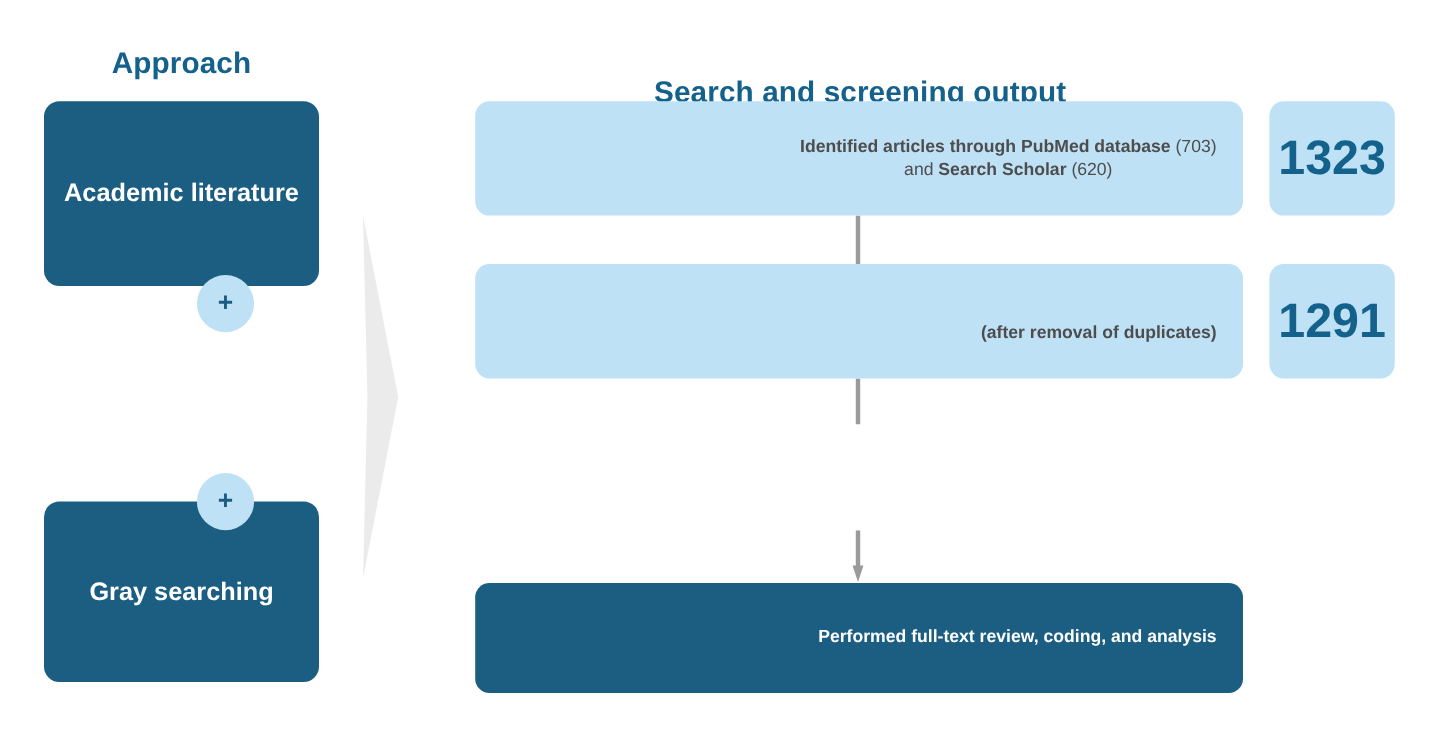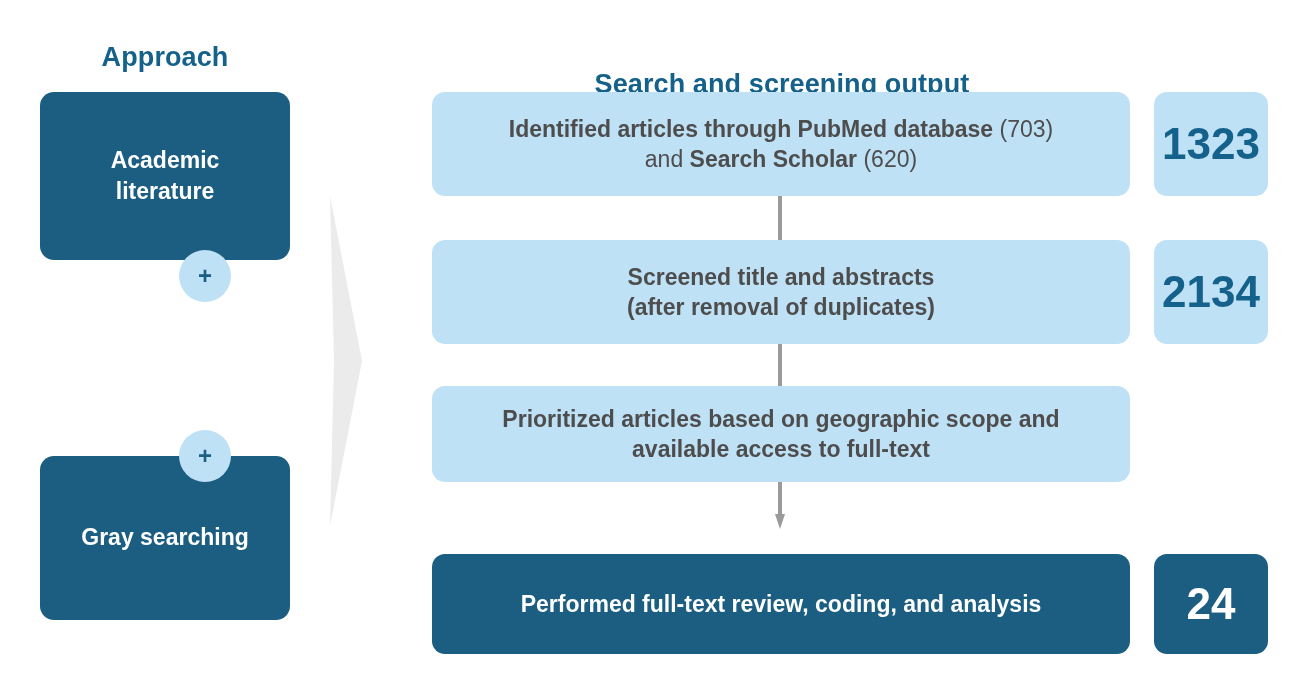--- a/index.html
+++ b/index.html
@@ -46,21 +46,21 @@
     border-radius: 14px;
     color: #ffffff;
     font-weight: bold;
     font-size: 23px;
     line-height: 1.36;
     display: flex;
     align-items: center;
     justify-content: center;
     text-align: center;
     box-sizing: border-box;
-    padding: 0 26px;
+    padding: 0 10px;
   }
   #approach-box-0 { top: 0px;   height: 168px; }
   #approach-box-1 { top: 184px; height: 164px; }
   #approach-box-2 { top: 364px; height: 164px; }
 
   .plus-badge {
     position: absolute;
     left: 139px;
     width: 52px;
     height: 52px;
@@ -94,36 +94,36 @@
     height: 540px;
   }
   .flow-row {
     position: absolute;
     left: 0;
     width: 836px;
   }
   #flow-row-0 { top: 0px;   height: 104px; }
   #flow-row-1 { top: 148px; height: 104px; }
   #flow-row-2 { top: 294px; height: 96px;  }
-  #flow-row-3 { top: 462px; height: 100px; }
+  #flow-row-3 { top: 438px; height: 100px; }
 
   .flow-box {
     position: absolute;
     left: 0;
     top: 0;
     width: 698px;
     height: 100%;
     border-radius: 13px;
     box-sizing: border-box;
     display: flex;
     align-items: center;
-    justify-content: center;
+    justify-content: flex-end;
     text-align: center;
     padding: 0 24px;
-    font-size: 23px;
+    font-size: 16px;
     line-height: 1.32;
   }
   .flow-box.light {
     background: #bfe1f5;
     color: #4d4d4d;
   }
   .flow-box.dark {
     background: #1b5e82;
     color: #ffffff;
   }
@@ -196,46 +196,39 @@
     <div class="count-box light">1323</div>
   </div>
 
   <svg class="connector" id="connector-0" viewBox="0 0 10 44" preserveAspectRatio="none">
     <line x1="5" y1="0" x2="5" y2="44" stroke="#9a9a9a" stroke-width="4"></line>
   </svg>
 
   <div class="flow-row" id="flow-row-1">
     <div class="flow-box light">
       <span>
-        <b>Screened title and abstracts</b><br>
+        <br>
         <span class="bold-italic">(after removal of duplicates)</span>
       </span>
     </div>
-    <div class="count-box light">2134</div>
+    <div class="count-box light">1291</div>
   </div>
 
   <svg class="connector" id="connector-1" viewBox="0 0 10 42" preserveAspectRatio="none">
     <line x1="5" y1="0" x2="5" y2="42" stroke="#9a9a9a" stroke-width="4"></line>
   </svg>
 
   <div class="flow-row" id="flow-row-2">
-    <div class="flow-box light">
-      <span>
-        <b>Prioritized articles based on geographic scope and</b><br>
-        <b>available access to full-text</b>
-      </span>
-    </div>
   </div>
 
   <svg class="connector" id="connector-2" viewBox="0 0 10 48" preserveAspectRatio="none">
     <line x1="5" y1="0" x2="5" y2="34" stroke="#9a9a9a" stroke-width="4"></line>
     <path d="M0 32 L10 32 L5 47 Z" fill="#9a9a9a"></path>
   </svg>
 
   <div class="flow-row" id="flow-row-3">
     <div class="flow-box dark">
       <span>
         <b>Performed full-text review, coding, and analysis</b>
       </span>
     </div>
-    <div class="count-box dark">24</div>
   </div>
 </div>
 
 </body></html>

